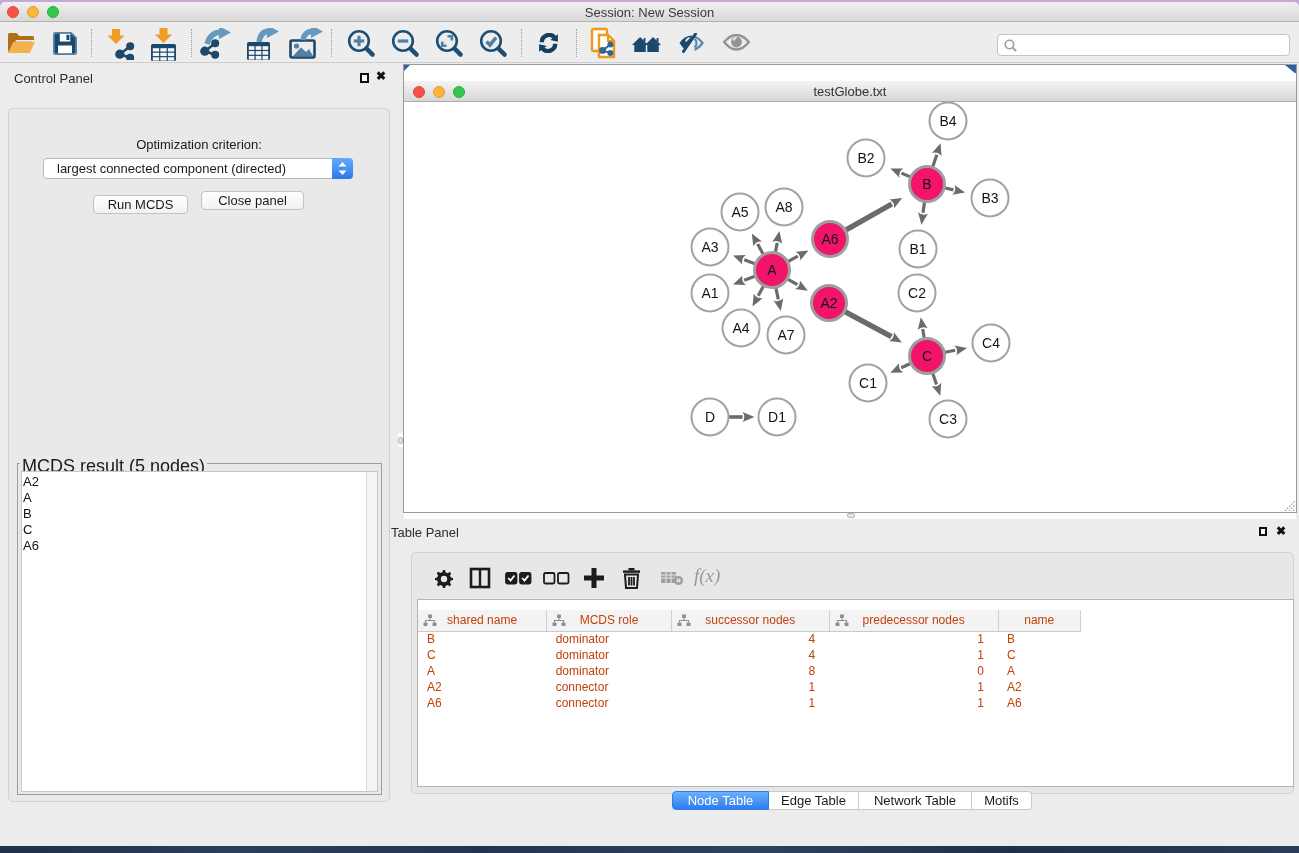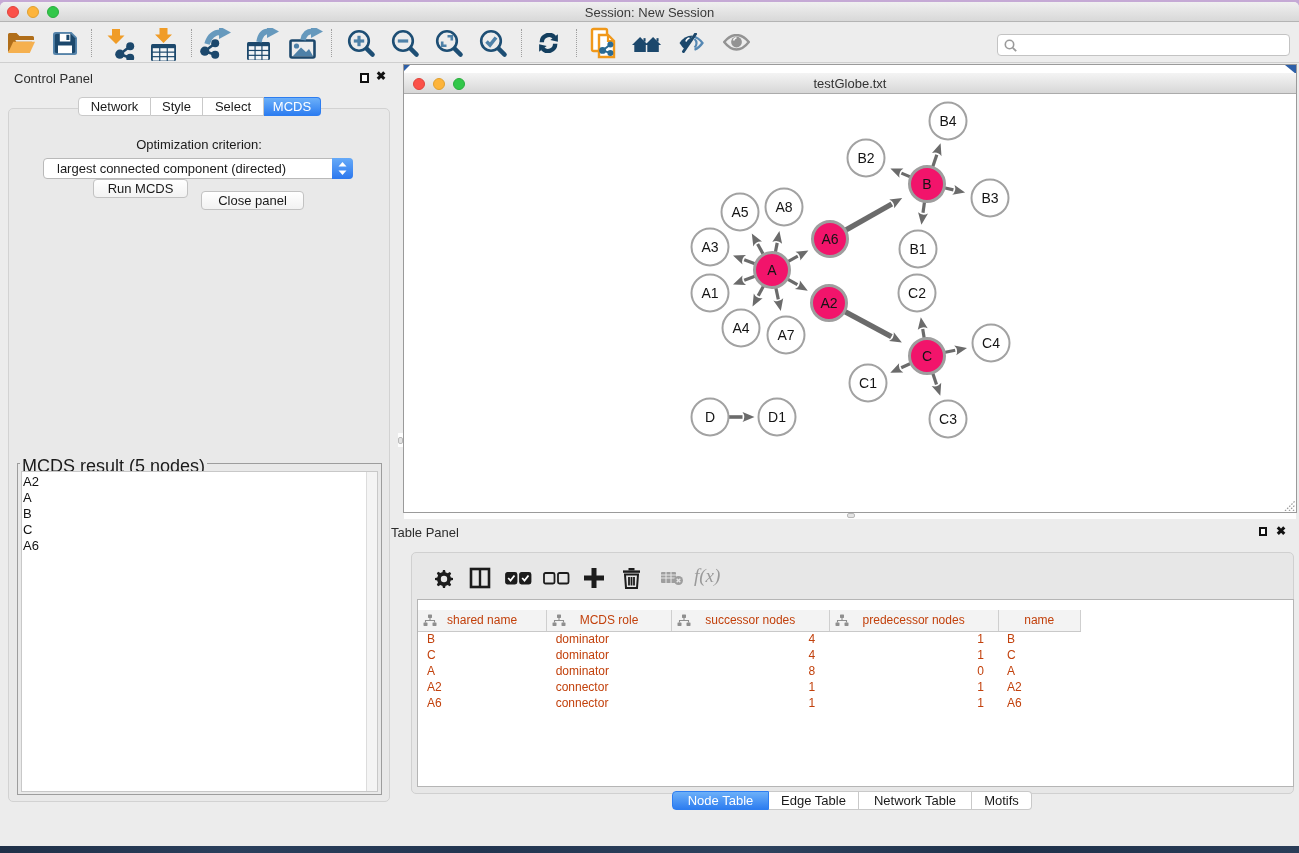--- a/index.html
+++ b/index.html
@@ -76,21 +76,21 @@
   border:1px solid #a9a9a9; }
 #mem-btn { position:absolute; left:1215px; top:8px; width:74px; height:23px; background:#f5f5f5;
   border:1px solid #989898; font-size:12px; color:#111; }
 #mem-dot { position:absolute; left:10px; top:6px; width:11px; height:11px; border-radius:50%;
   background:#1b9c35; }
 #mem-txt { position:absolute; left:27px; top:4px; }
 
 
 #netwin { left:403px; top:64px; width:894px; height:449px; background:#fff;
   border:1px solid #9a9a9a; }
-#net-titlebar { position:absolute; left:0; top:8px; width:100%; height:21px;
+#net-titlebar { position:absolute; left:0; top:16px; width:100%; height:21px;
   background:linear-gradient(#f4f4f4,#d7d7d7); border-bottom:1px solid #ababab; }
 #net-title { position:absolute; left:0; right:0; top:3px; text-align:center; font-size:13px; color:#333; }
 .ntl { top:5px !important; }
 
 
 #tp-title { left:391px; top:525px; font-size:13px; color:#2d2d2d; }
 #tp-float { left:1259px; top:527px; width:8px; height:9px; border:2px solid #111; background:#fff; }
 #tp-close { left:1276px; top:524px; font-size:12px; color:#111; font-weight:bold; }
 #tp-box { left:411px; top:552px; width:883px; height:242px; background:#e7e7e7;
   border:1px solid #d0d0d0; border-radius:5px; }
@@ -251,36 +251,30 @@
             <circle cx="6.5" cy="6.5" r="4.2" fill="none" stroke="#9a9a9a" stroke-width="1.6"></circle>
             <line x1="9.8" y1="9.8" x2="13.2" y2="13.2" stroke="#9a9a9a" stroke-width="1.8"></line>
           </svg>
         </div>
     </div>
 
     <div id="cp-title" class="abs txt">Control Panel</div>
     <div id="cp-float" class="abs"></div>
     <div id="cp-close" class="abs txt">✖</div>
     <div id="cp-box" class="abs"></div>
-    <div class="seg" style="left:78px; top:97px;">
-      <div class="s" style="width:73px;">Network</div>
-      <div class="s" style="width:52px;">Style</div>
-      <div class="s" style="width:61px;">Select</div>
-      <div class="s sel" style="width:57px;">MCDS</div>
-    </div>
     <div id="opt-label" class="abs txt">Optimization criterion:</div>
     <div id="dropdown" class="abs">largest connected component (directed)
       <div id="dd-step">
           <svg width="21" height="21" viewBox="0 0 21 21" style="position:absolute;left:0;top:0;">
             <path d="M6.5 8.5 L10.5 4 L14.5 8.5 Z" fill="#fff"></path>
             <path d="M6.5 12.5 L10.5 17 L14.5 12.5 Z" fill="#fff"></path>
           </svg>
         </div>
     </div>
-    <div class="btn" style="left:93px; top:179px; width:95px;">Run MCDS</div>
+    <div class="btn" style="left:93px; top:195px; width:95px;">Run MCDS</div>
     <div class="btn" style="left:201px; top:191px; width:103px;">Close panel</div>
     <div id="fieldset" class="abs">
       <div id="fs-legend">MCDS result (5 nodes)</div>
       <div id="fs-list">A2<br>A<br>B<br>C<br>A6
         <div id="fs-scroll"></div>
       </div>
     </div>
 
     <div id="netwin" class="abs">
       <div id="net-titlebar">

